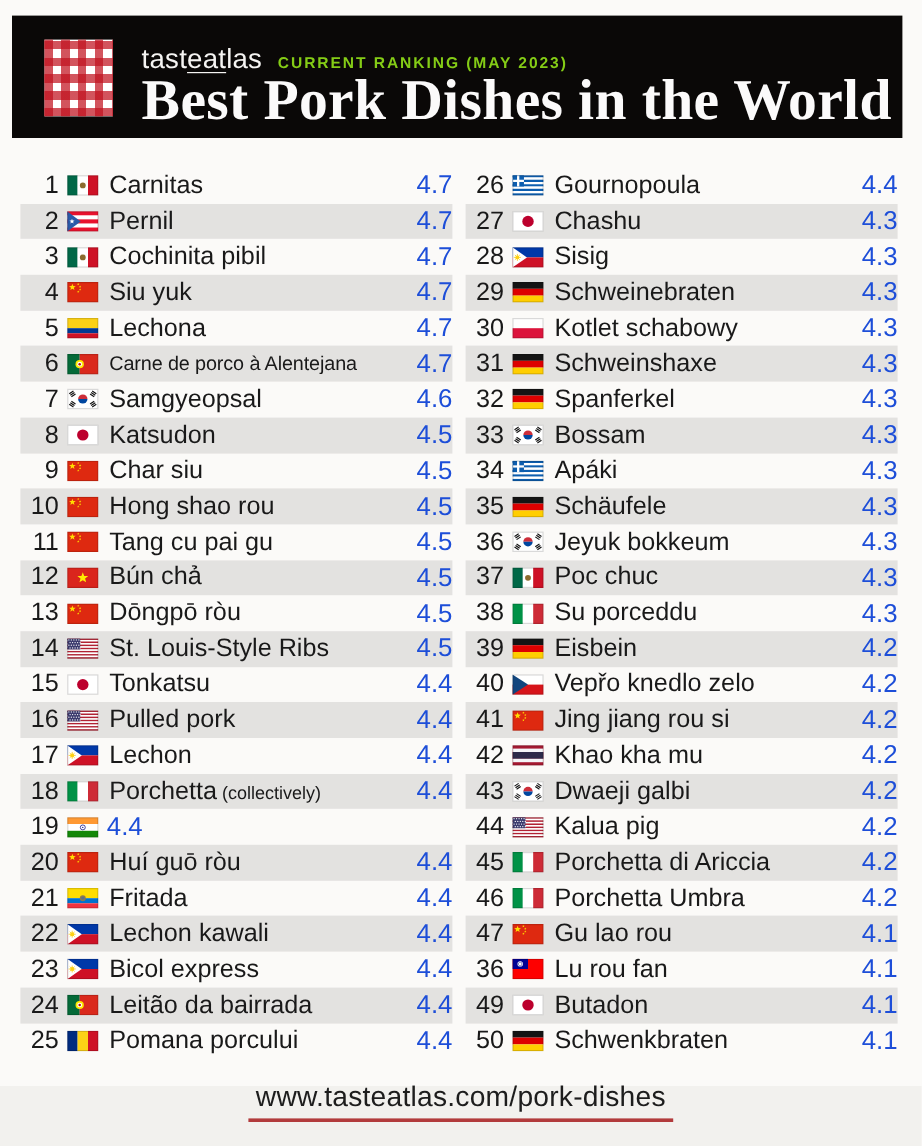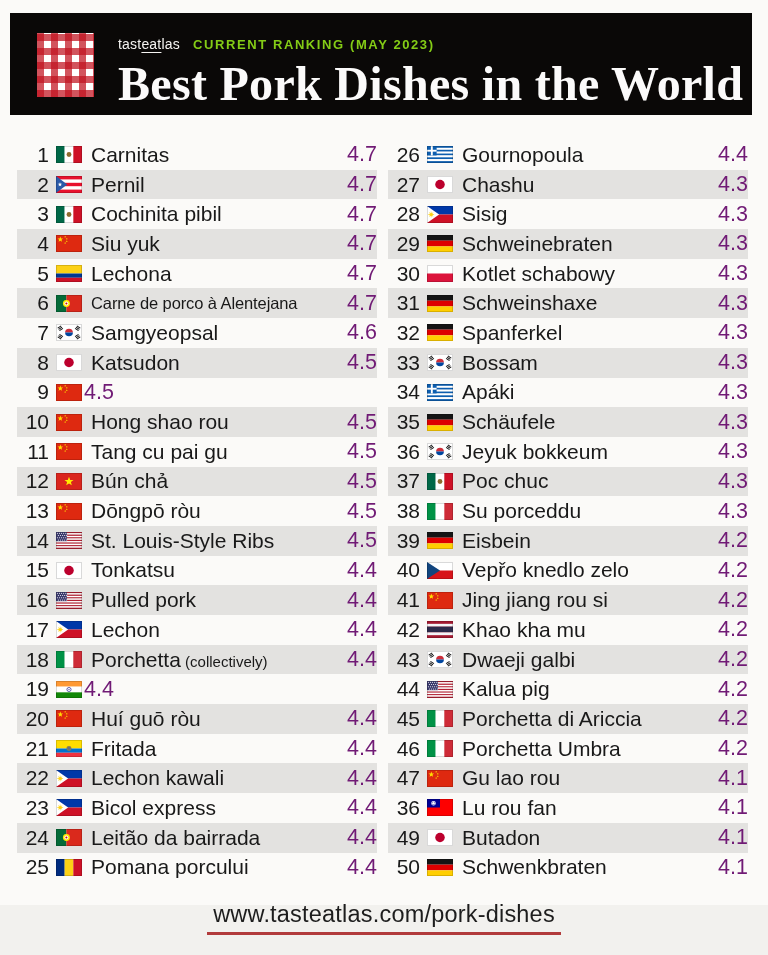--- a/index.html
+++ b/index.html
@@ -18,21 +18,21 @@
     position:absolute;left:27px;top:20px;width:57px;height:64px;
     background-color:#fff;
     background-image:
       repeating-linear-gradient(90deg, rgba(193,18,31,0.72) 0 7px, rgba(193,18,31,0) 7px 14px),
       repeating-linear-gradient(0deg, rgba(193,18,31,0.72) 0 7px, rgba(193,18,31,0) 7px 14px);
   }
   .header-text{position:absolute;left:108px;top:0;right:8px;height:100%;}
   .logo-line{
     position:absolute;left:0;top:23px;display:flex;align-items:baseline;gap:13px;white-space:nowrap;
   }
-  .logo-text{font-size:14px;font-weight:400;letter-spacing:0.2px;color:#f5f4f2;}
+  .logo-text{font-size:23px;font-weight:400;letter-spacing:0.2px;color:#f5f4f2;}
   .logo-text .u{text-decoration:underline;text-underline-offset:3px;text-decoration-thickness:1px;}
   .ranking-label{font-size:13px;font-weight:700;letter-spacing:1.6px;color:#84cc16;}
   .page-title{
     position:absolute;left:0;top:43px;white-space:nowrap;
     font-family:"Liberation Serif","DejaVu Serif",serif;
     font-size:48px;font-weight:700;color:#fbfafa;letter-spacing:0.3px;
   }
   
   .list{position:absolute;top:140px;left:0;width:768px;height:745px;}
   .col{position:absolute;top:0;width:360px;}
@@ -43,21 +43,21 @@
     color:#191919;
   }
   .row:nth-child(even){background:#e3e2e0;}
   .rank{width:32px;flex:0 0 32px;text-align:right;font-size:21px;margin-right:7px;}
   .flag{position:relative;width:26px;height:17px;flex:0 0 26px;}
   .flag svg{display:block;width:26px;height:17px;}
   .flag::after{content:"";position:absolute;inset:0;border:1px solid rgba(0,0,0,0.15);pointer-events:none;}
   .dish{flex:1 1 auto;margin-left:9px;font-size:21px;white-space:nowrap;overflow:hidden;}
   .dish.compact{font-size:16.5px;letter-spacing:-0.1px;}
   .dish .note{font-size:15px;}
-  .rating{flex:0 0 auto;margin-left:2px;text-align:right;font-size:21.5px;color:#701a75;}
+  .rating{flex:0 0 auto;margin-left:7px;text-align:right;font-size:21.5px;color:#1d4ed8;}
   
   .footer-band{position:absolute;left:0;top:905px;width:768px;height:50px;background:#f2f1ee;}
   .footer{position:absolute;left:0;top:901px;width:768px;text-align:center;}
   .footer-url{
     display:inline-block;font-size:23.5px;color:#1d1d1d;letter-spacing:0.2px;
     border-bottom:3px solid #b23b3c;padding:0 6px 4px 6px;
   }
 </style>
 </head>
 <body>
@@ -206,20 +206,21 @@
         <span class="flag">
           <svg viewBox="0 0 30 20" preserveAspectRatio="none">
             <rect width="30" height="20" fill="#de2910"></rect>
             <polygon points="5.00,1.80 5.84,4.04 8.23,4.15 6.36,5.64 7.00,7.95 5.00,6.63 3.00,7.95 3.64,5.64 1.77,4.15 4.16,4.04" fill="#ffde00"></polygon>
             <polygon points="10.60,1.00 10.90,1.79 11.74,1.83 11.08,2.36 11.31,3.17 10.60,2.70 9.89,3.17 10.12,2.36 9.46,1.83 10.30,1.79" fill="#ffde00"></polygon>
             <polygon points="12.40,3.40 12.70,4.19 13.54,4.23 12.88,4.76 13.11,5.57 12.40,5.10 11.69,5.57 11.92,4.76 11.26,4.23 12.10,4.19" fill="#ffde00"></polygon>
             <polygon points="12.40,6.20 12.70,6.99 13.54,7.03 12.88,7.56 13.11,8.37 12.40,7.90 11.69,8.37 11.92,7.56 11.26,7.03 12.10,6.99" fill="#ffde00"></polygon>
             <polygon points="10.60,8.40 10.90,9.19 11.74,9.23 11.08,9.76 11.31,10.57 10.60,10.10 9.89,10.57 10.12,9.76 9.46,9.23 10.30,9.19" fill="#ffde00"></polygon>
           </svg>
         </span>
+        <span class="dish">Char siu</span>
         <span class="rating">4.5</span>
       </div>
       <div class="row">
         <span class="rank">10</span>
         <span class="flag">
           <svg viewBox="0 0 30 20" preserveAspectRatio="none">
             <rect width="30" height="20" fill="#de2910"></rect>
             <polygon points="5.00,1.80 5.84,4.04 8.23,4.15 6.36,5.64 7.00,7.95 5.00,6.63 3.00,7.95 3.64,5.64 1.77,4.15 4.16,4.04" fill="#ffde00"></polygon>
             <polygon points="10.60,1.00 10.90,1.79 11.74,1.83 11.08,2.36 11.31,3.17 10.60,2.70 9.89,3.17 10.12,2.36 9.46,1.83 10.30,1.79" fill="#ffde00"></polygon>
             <polygon points="12.40,3.40 12.70,4.19 13.54,4.23 12.88,4.76 13.11,5.57 12.40,5.10 11.69,5.57 11.92,4.76 11.26,4.23 12.10,4.19" fill="#ffde00"></polygon>

